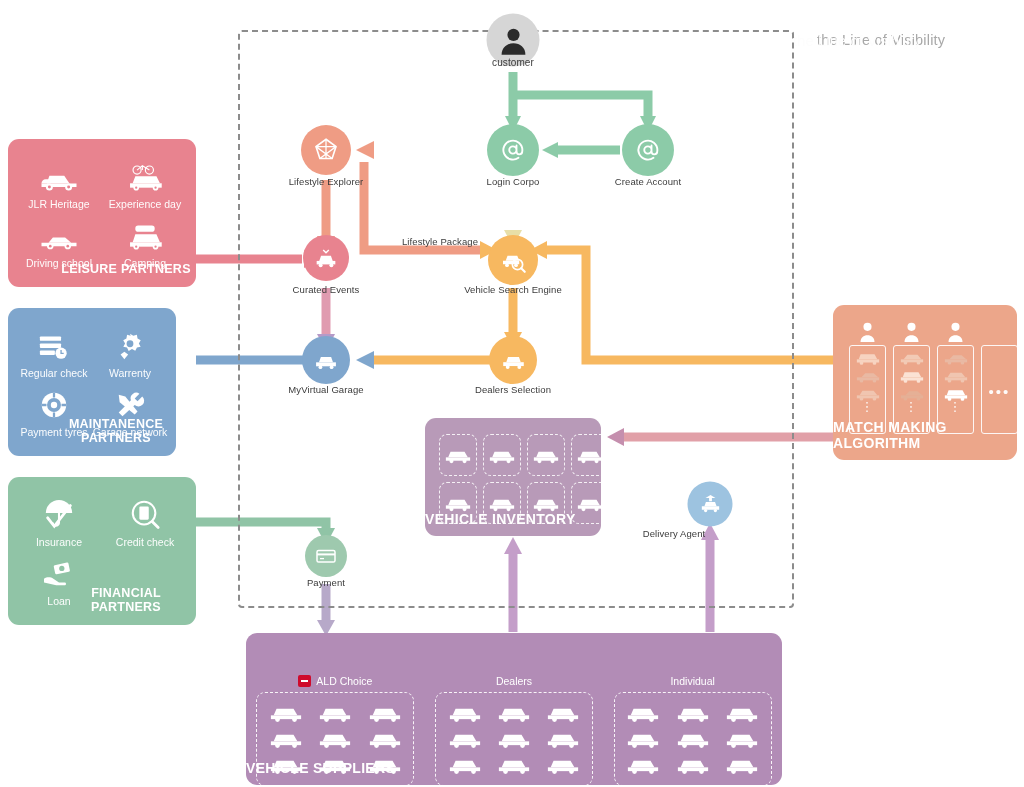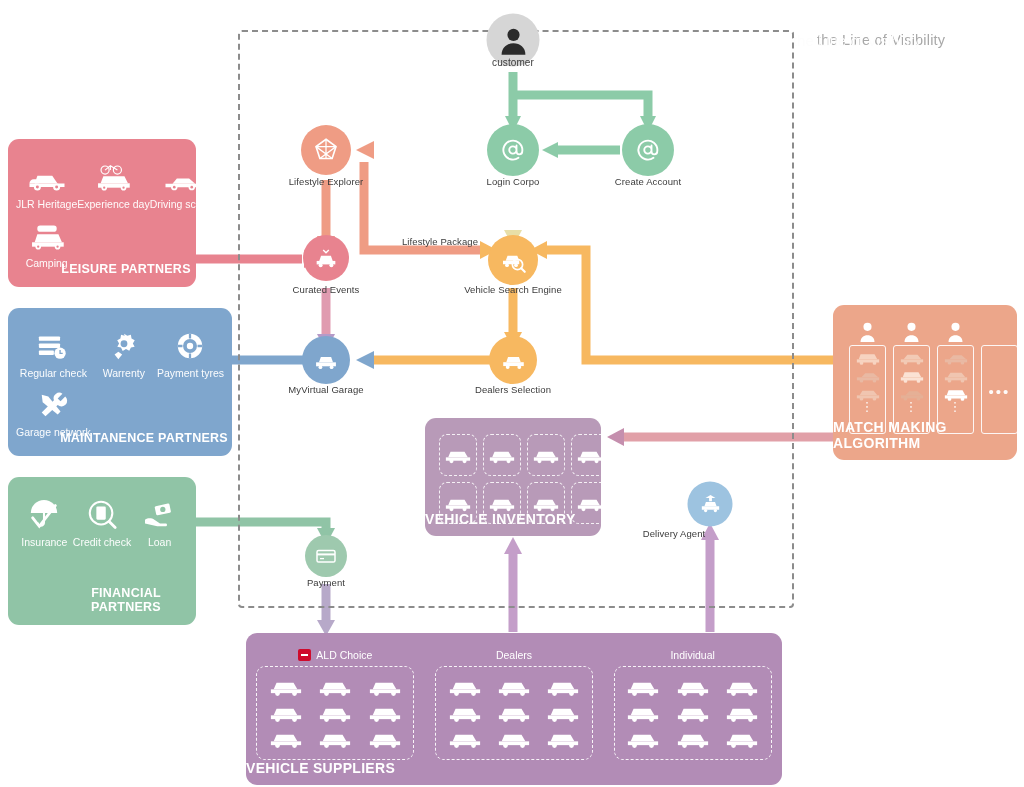--- a/index.html
+++ b/index.html
@@ -7,21 +7,21 @@
        font-family:"Liberation Sans","DejaVu Sans",sans-serif;}
   .stage{position:absolute;left:0;top:0;width:1024px;height:787px;}
   .node-label{position:absolute;text-align:center;color:#3b3b3b;font-size:9.5px;
               letter-spacing:.1px;white-space:nowrap;transform:translateX(-50%);}
   .circ{position:absolute;border-radius:50%;display:flex;align-items:center;
         justify-content:center;transform:translate(-50%,-50%);}
   .circ svg{display:block;}
 
   
   .panel{position:absolute;border-radius:11px;box-sizing:border-box;}
-  .panel .grid{display:grid;grid-template-columns:1fr 1fr 1fr;row-gap:2px;
+  .panel .grid{display:grid;grid-template-columns:1fr 1fr;row-gap:2px;
                padding:14px 8px 0 8px;}
   .panel .cell{display:flex;flex-direction:column;align-items:center;
                justify-content:flex-start;}
   .panel .cell .ico{height:40px;display:flex;align-items:flex-end;justify-content:center;}
   .panel .cell .cap{color:#fff;font-size:10.5px;margin-top:5px;white-space:nowrap;
                     opacity:.97;}
   .panel .ptitle{position:absolute;left:0;right:0;bottom:11px;text-align:center;
                  color:#fff;font-size:12.5px;font-weight:bold;letter-spacing:.25px;padding-left:48px;}
 
   
@@ -45,21 +45,21 @@
            padding-top:3px;box-sizing:border-box;gap:1px;}
   .mm-dots{color:rgba(255,255,255,.9);font-size:13px;line-height:8px;letter-spacing:1px;}
   .mm-ell{color:rgba(255,255,255,.95);font-size:15px;letter-spacing:2px;
           display:flex;align-items:center;justify-content:center;height:100%;}
 
   
   .sup-groups{position:absolute;left:0;right:0;top:16px;display:flex;
               justify-content:space-around;}
   .sup-g{width:158px;}
   .sup-cap{text-align:center;color:#fff;font-size:10.5px;margin-bottom:5px;
-           display:flex;align-items:center;justify-content:center;gap:5px;}
+           display:flex;align-items:center;justify-content:center;gap:5px;margin-top:26px;}
   .ald-mark{width:13px;height:12px;background:#cf0a2c;border-radius:2px;
             display:inline-flex;align-items:center;justify-content:center;}
   .ald-mark i{display:block;width:7px;height:2.4px;background:#fff;}
   .sup-rack{border:1.7px dashed rgba(255,255,255,.9);border-radius:9px;
             padding:9px 4px;display:grid;grid-template-columns:repeat(3,1fr);
             row-gap:4px;justify-items:center;}
 
   
   .lov{position:absolute;left:238px;top:30px;width:556px;height:578px;
        border:2.5px dashed #8c8c8c;border-radius:4px;box-sizing:border-box;}
@@ -302,21 +302,21 @@
             <circle cx="37" cy="27" r="3.2" fill="#fff"></circle>
               <circle cx="37" cy="27" r="1.3" fill="#e8838f"></circle>
           </svg>
         </div>
         <div class="cap">Camping</div>
       </div>
     </div>
     <div class="ptitle">LEISURE PARTNERS</div>
   </div>
 
-  <div class="panel" style="left:8px;top:308px;width:224px;height:148px;background:#7fa6cd;">
+  <div class="panel" style="left:8px;top:308px;width:168px;height:148px;background:#7fa6cd;">
     <div class="grid">
       <div class="cell">
         <div class="ico">
           <svg width="36" height="30" viewBox="0 0 40 34">
             <rect x="4" y="5" width="24" height="5" rx="1" fill="#fff"></rect>
             <rect x="4" y="13" width="24" height="5" rx="1" fill="#fff"></rect>
             <rect x="4" y="21" width="17" height="5" rx="1" fill="#fff"></rect>
             <circle cx="28" cy="24" r="6.4" fill="#fff"></circle>
             <path d="M28 20.4v3.8h3" stroke="#7fa6cd" stroke-width="1.5" fill="none"></path>
           </svg>

